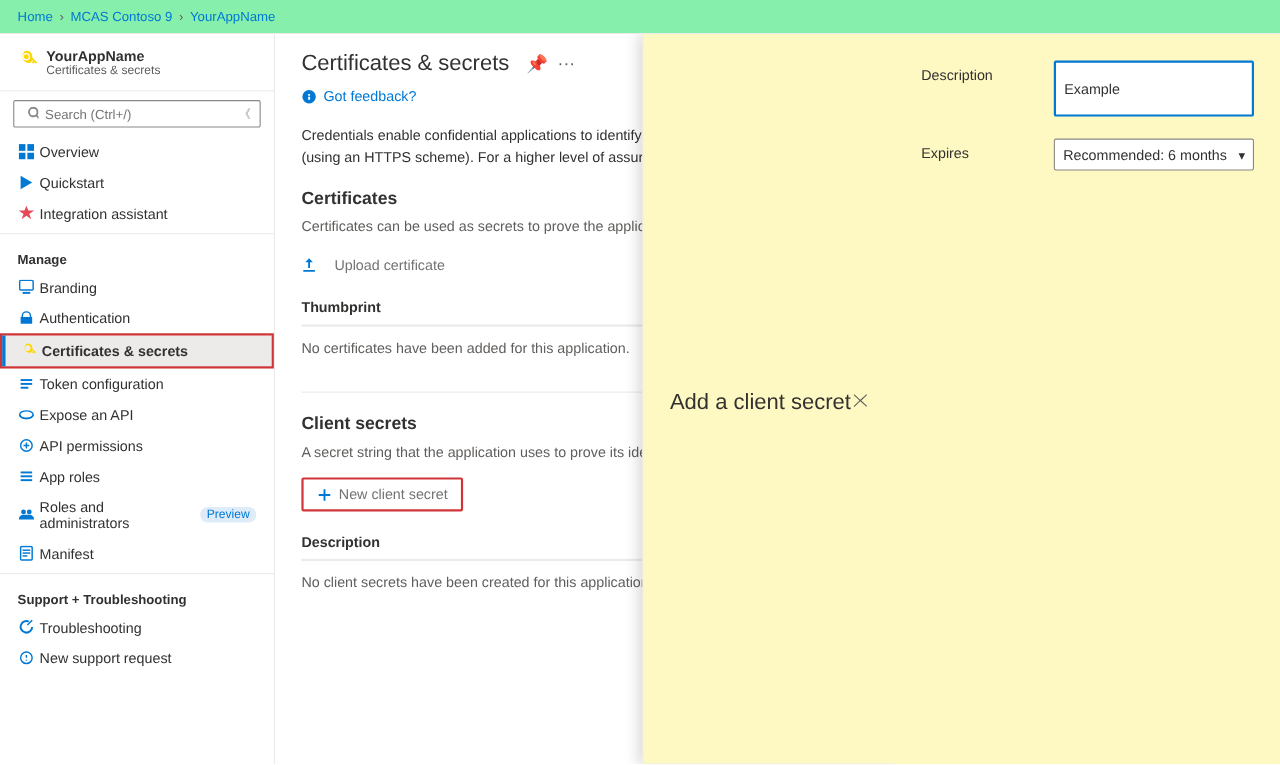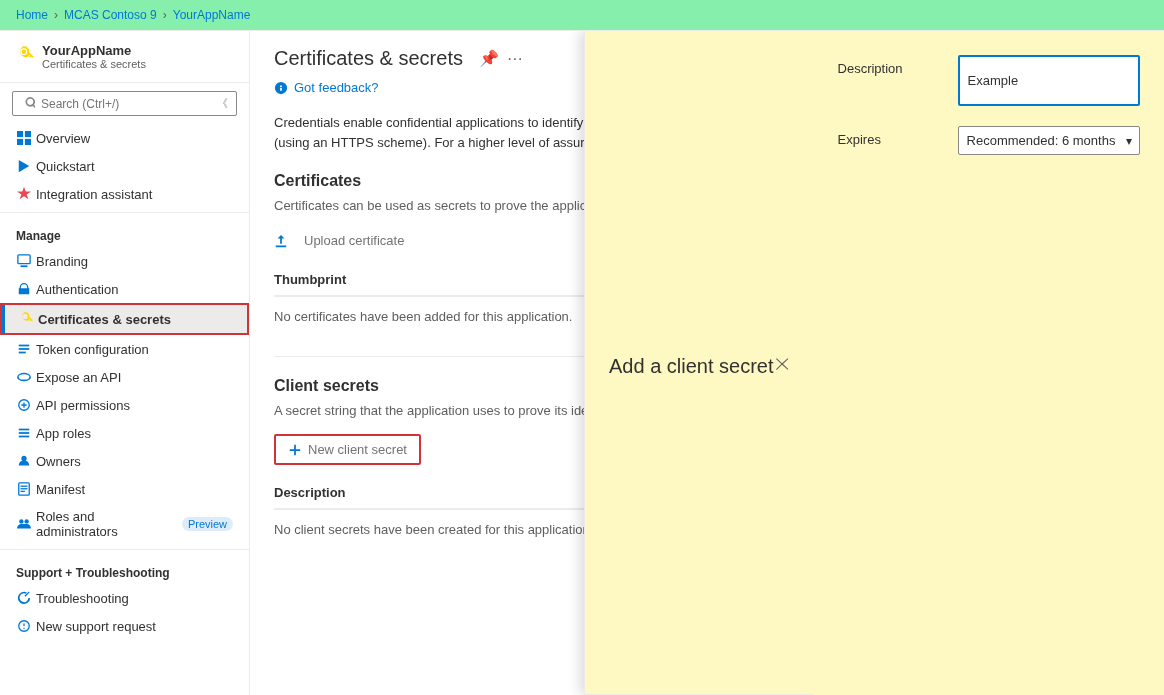--- a/index.html
+++ b/index.html
@@ -306,52 +306,43 @@
       <span class="item-icon">
         <svg width="14" height="14" viewBox="0 0 16 16" fill="#0078d4">
             <rect x="2" y="3" width="12" height="2"></rect>
             <rect x="2" y="7" width="12" height="2"></rect>
             <rect x="2" y="11" width="12" height="2"></rect>
           </svg>
       </span>
       <span>App roles</span>
     </div>
 
-    <div class="sidebar-item">
-      <span class="item-icon">
-        <svg width="14" height="14" viewBox="0 0 16 16" fill="#0078d4">
-            <circle cx="8" cy="5" r="3"></circle>
-            <path d="M2 13c0-3.3 2.7-6 6-6s6 2.7 6 6H2z"></path>
-          </svg>
-      </span>
-      <span>Owners</span>
+
+    <div class="sidebar-item">
+      <span class="item-icon">
+        <svg width="14" height="14" viewBox="0 0 16 16" fill="#0078d4">
+            <circle cx="5" cy="5" r="2.5"></circle>
+            <circle cx="11" cy="5" r="2.5"></circle>
+            <path d="M0 13c0-2.8 2.2-5 5-5h6c2.8 0 5 2.2 5 5H0z"></path>
+          </svg>
+      </span>
+      <span>Roles and administrators</span>
+      <span class="preview-badge">Preview</span>
     </div>
 
     <div class="sidebar-item">
       <span class="item-icon">
         <svg width="14" height="14" viewBox="0 0 16 16" fill="#0078d4">
             <rect x="2" y="1" width="12" height="14" rx="1" fill="none" stroke="#0078d4" stroke-width="1.5"></rect>
             <rect x="4" y="4" width="8" height="1.5" fill="#0078d4"></rect>
             <rect x="4" y="7" width="8" height="1.5" fill="#0078d4"></rect>
             <rect x="4" y="10" width="5" height="1.5" fill="#0078d4"></rect>
           </svg>
       </span>
       <span>Manifest</span>
-    </div>
-
-    <div class="sidebar-item">
-      <span class="item-icon">
-        <svg width="14" height="14" viewBox="0 0 16 16" fill="#0078d4">
-            <circle cx="5" cy="5" r="2.5"></circle>
-            <circle cx="11" cy="5" r="2.5"></circle>
-            <path d="M0 13c0-2.8 2.2-5 5-5h6c2.8 0 5 2.2 5 5H0z"></path>
-          </svg>
-      </span>
-      <span>Roles and administrators</span>
-      <span class="preview-badge">Preview</span>
     </div>
 
     <hr class="section-divider">
     <div class="sidebar-divider-title">Support + Troubleshooting</div>
 
     <div class="sidebar-item">
       <span class="item-icon">
         <svg width="14" height="14" viewBox="0 0 16 16" fill="#0078d4">
             <path d="M11.3 1.7L9.9 3.1A5 5 0 1 0 13 8h2a7 7 0 1 1-3.7-6.3z"></path>
             <path d="M14 1L9 6" stroke="#0078d4" stroke-width="1.5" fill="none"></path>

